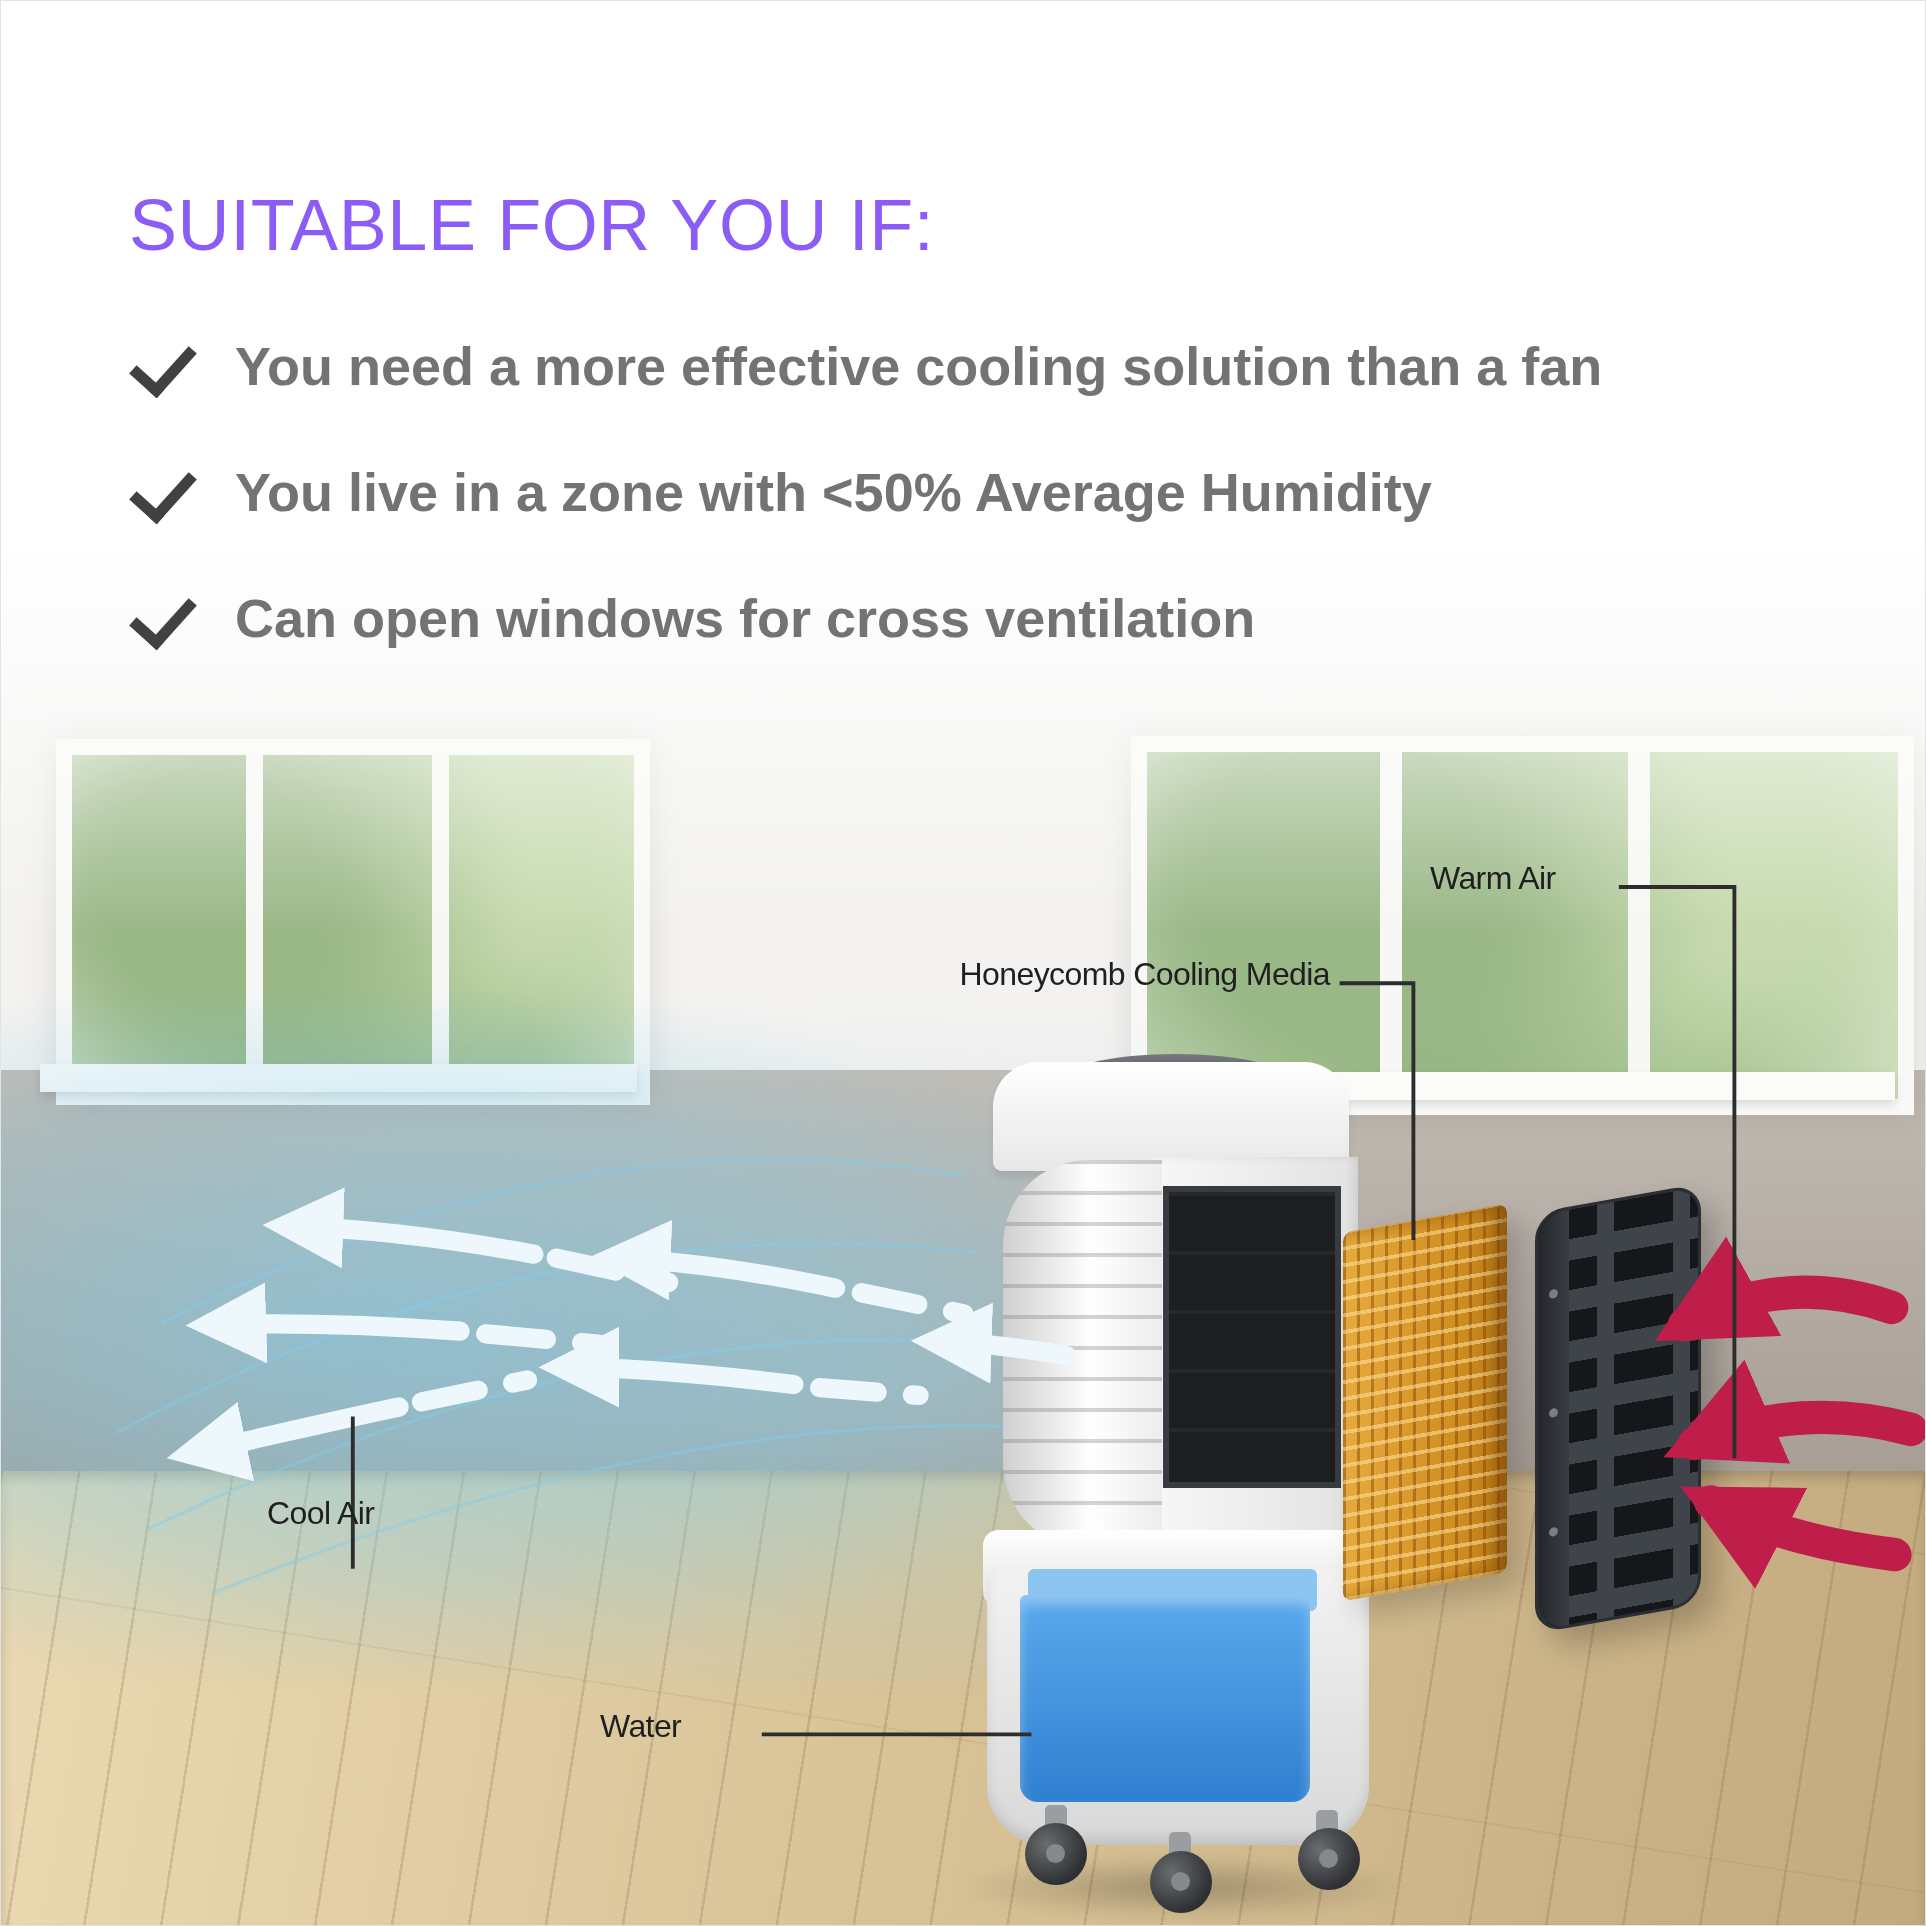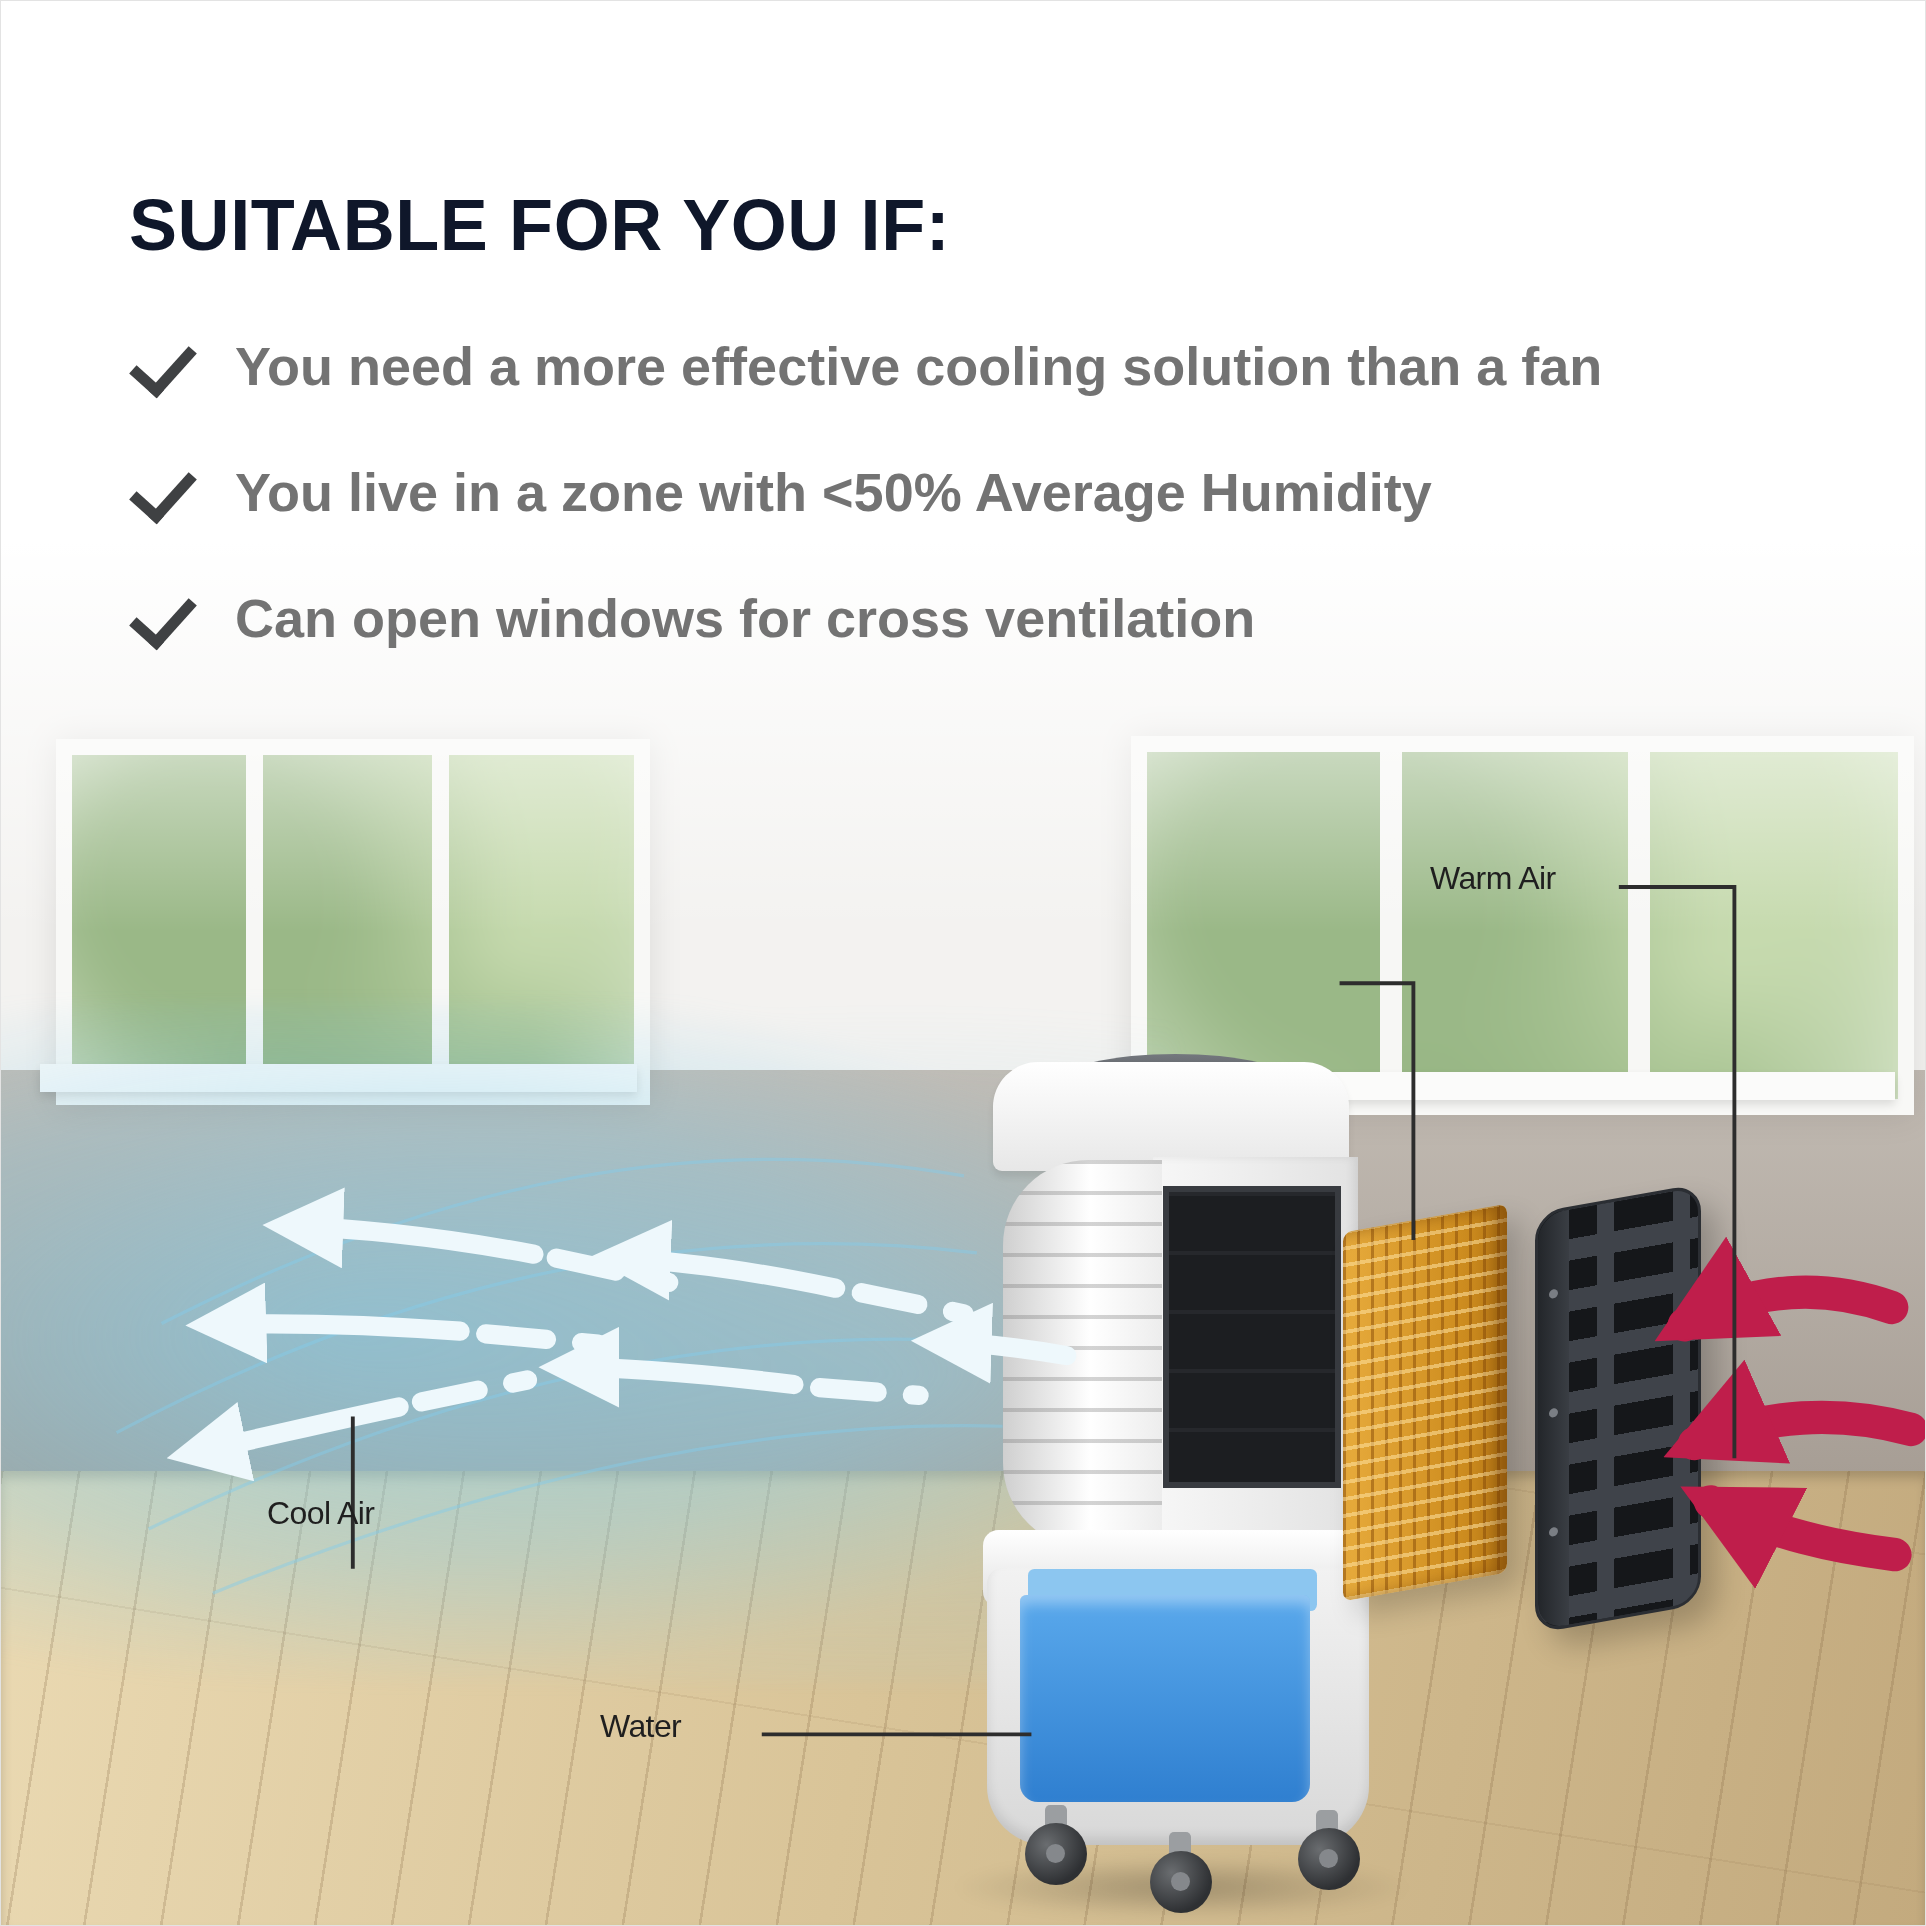--- a/index.html
+++ b/index.html
@@ -97,21 +97,21 @@
   
   .overlay{position:absolute;left:0;top:0;width:1926px;height:1926px;z-index:40;pointer-events:none;}
   
   .dlabel{position:absolute;z-index:50;color:#1f1f1f;font-size:32px;letter-spacing:-0.6px;white-space:nowrap;}
   .lbl-warm{left:1429px;top:859px;}
   .lbl-honey{left:719px;top:955px;width:610px;text-align:right;}
   .lbl-cool{left:266px;top:1494px;}
   .lbl-water{left:599px;top:1707px;}
   
   .header{position:absolute;left:128px;top:183px;z-index:60;}
-  .title{font-size:72px;font-weight:700;color:#0f172a;letter-spacing:0.6px;}
+  .title{font-size:72px;font-weight:400;color:#8b5cf6;letter-spacing:0.6px;}
   .checklist{position:absolute;left:132px;top:334px;z-index:60;}
   .check-item{display:flex;align-items:flex-start;margin-bottom:64px;}
   .check-icon{flex:0 0 auto;width:49px;height:26px;margin:10.3px 42px 0 0;
     border-left:11px solid #3f4143;border-bottom:11px solid #3f4143;transform:rotate(-48deg);}
   .check-text{font-size:54px;font-weight:700;color:#737373;line-height:1.15;}
 </style>
 </head>
 <body>
 
 <div id="canvas">
@@ -196,20 +196,21 @@
 
     <g stroke="#2d2d2d" stroke-width="6" fill="none">
       <path d="M 2520 1380 L 2700 1380 L 2700 2270"></path>
       <path d="M 2085 1530 L 2200 1530 L 2200 1930"></path>
       <path d="M 548 2205 L 548 2442"></path>
       <path d="M 1185 2700 L 1605 2700"></path>
     </g>
   </svg>
 
   <div class="dlabel lbl-warm">Warm Air</div>
+  <div class="dlabel lbl-honey">Honeycomb Cooling Media</div>
   <div class="dlabel lbl-cool">Cool Air</div>
   <div class="dlabel lbl-water">Water</div>
 
   <div class="header">
     <div class="title">SUITABLE FOR YOU IF:</div>
   </div>
   <div class="checklist">
     <div class="check-item">
       <span class="check-icon"></span>
       <span class="check-text">You need a more effective cooling solution than a fan</span>

